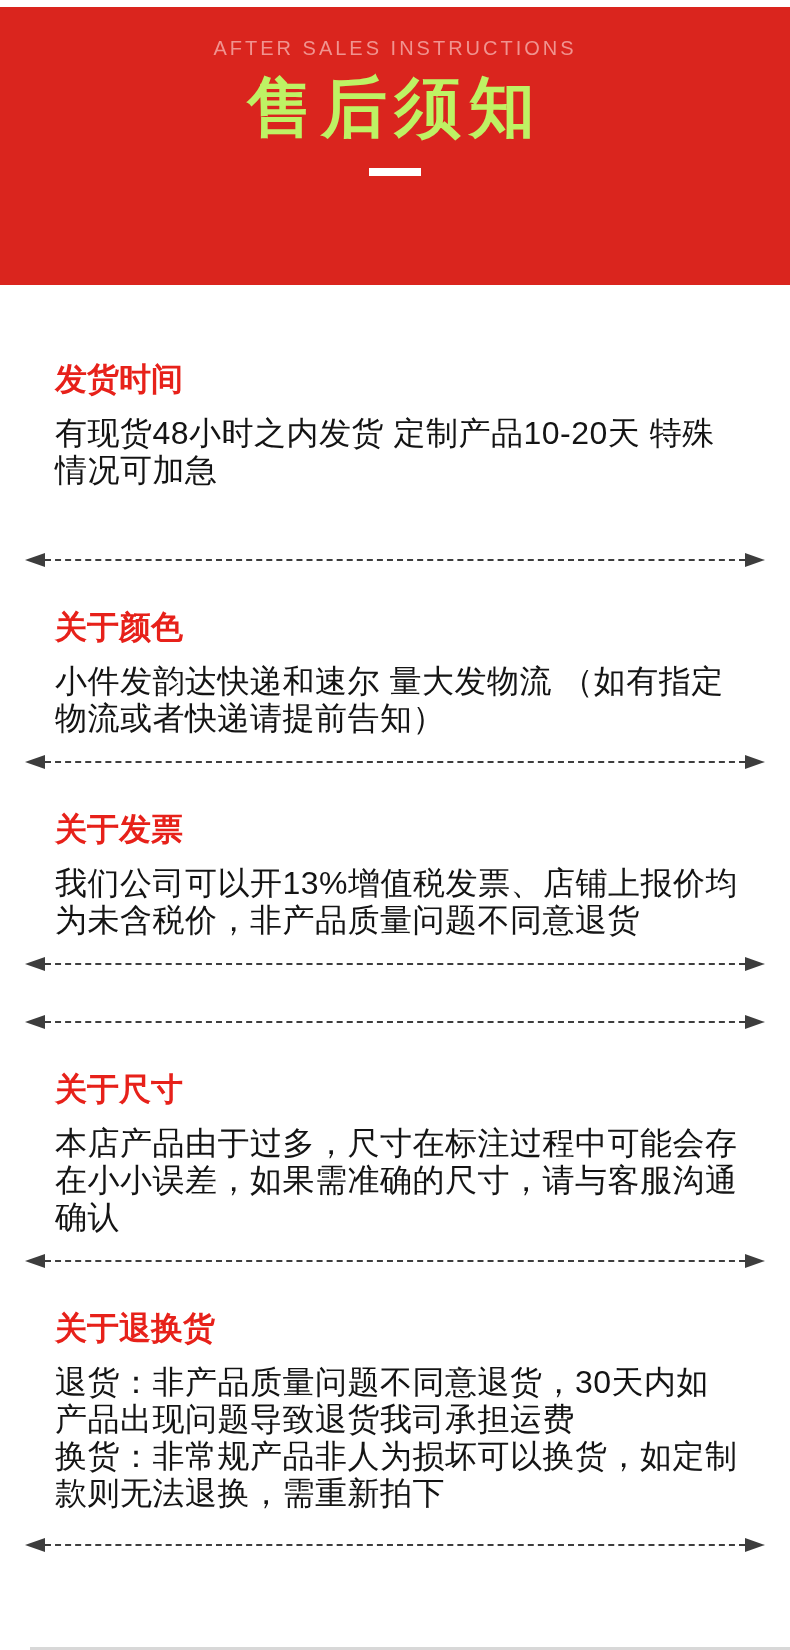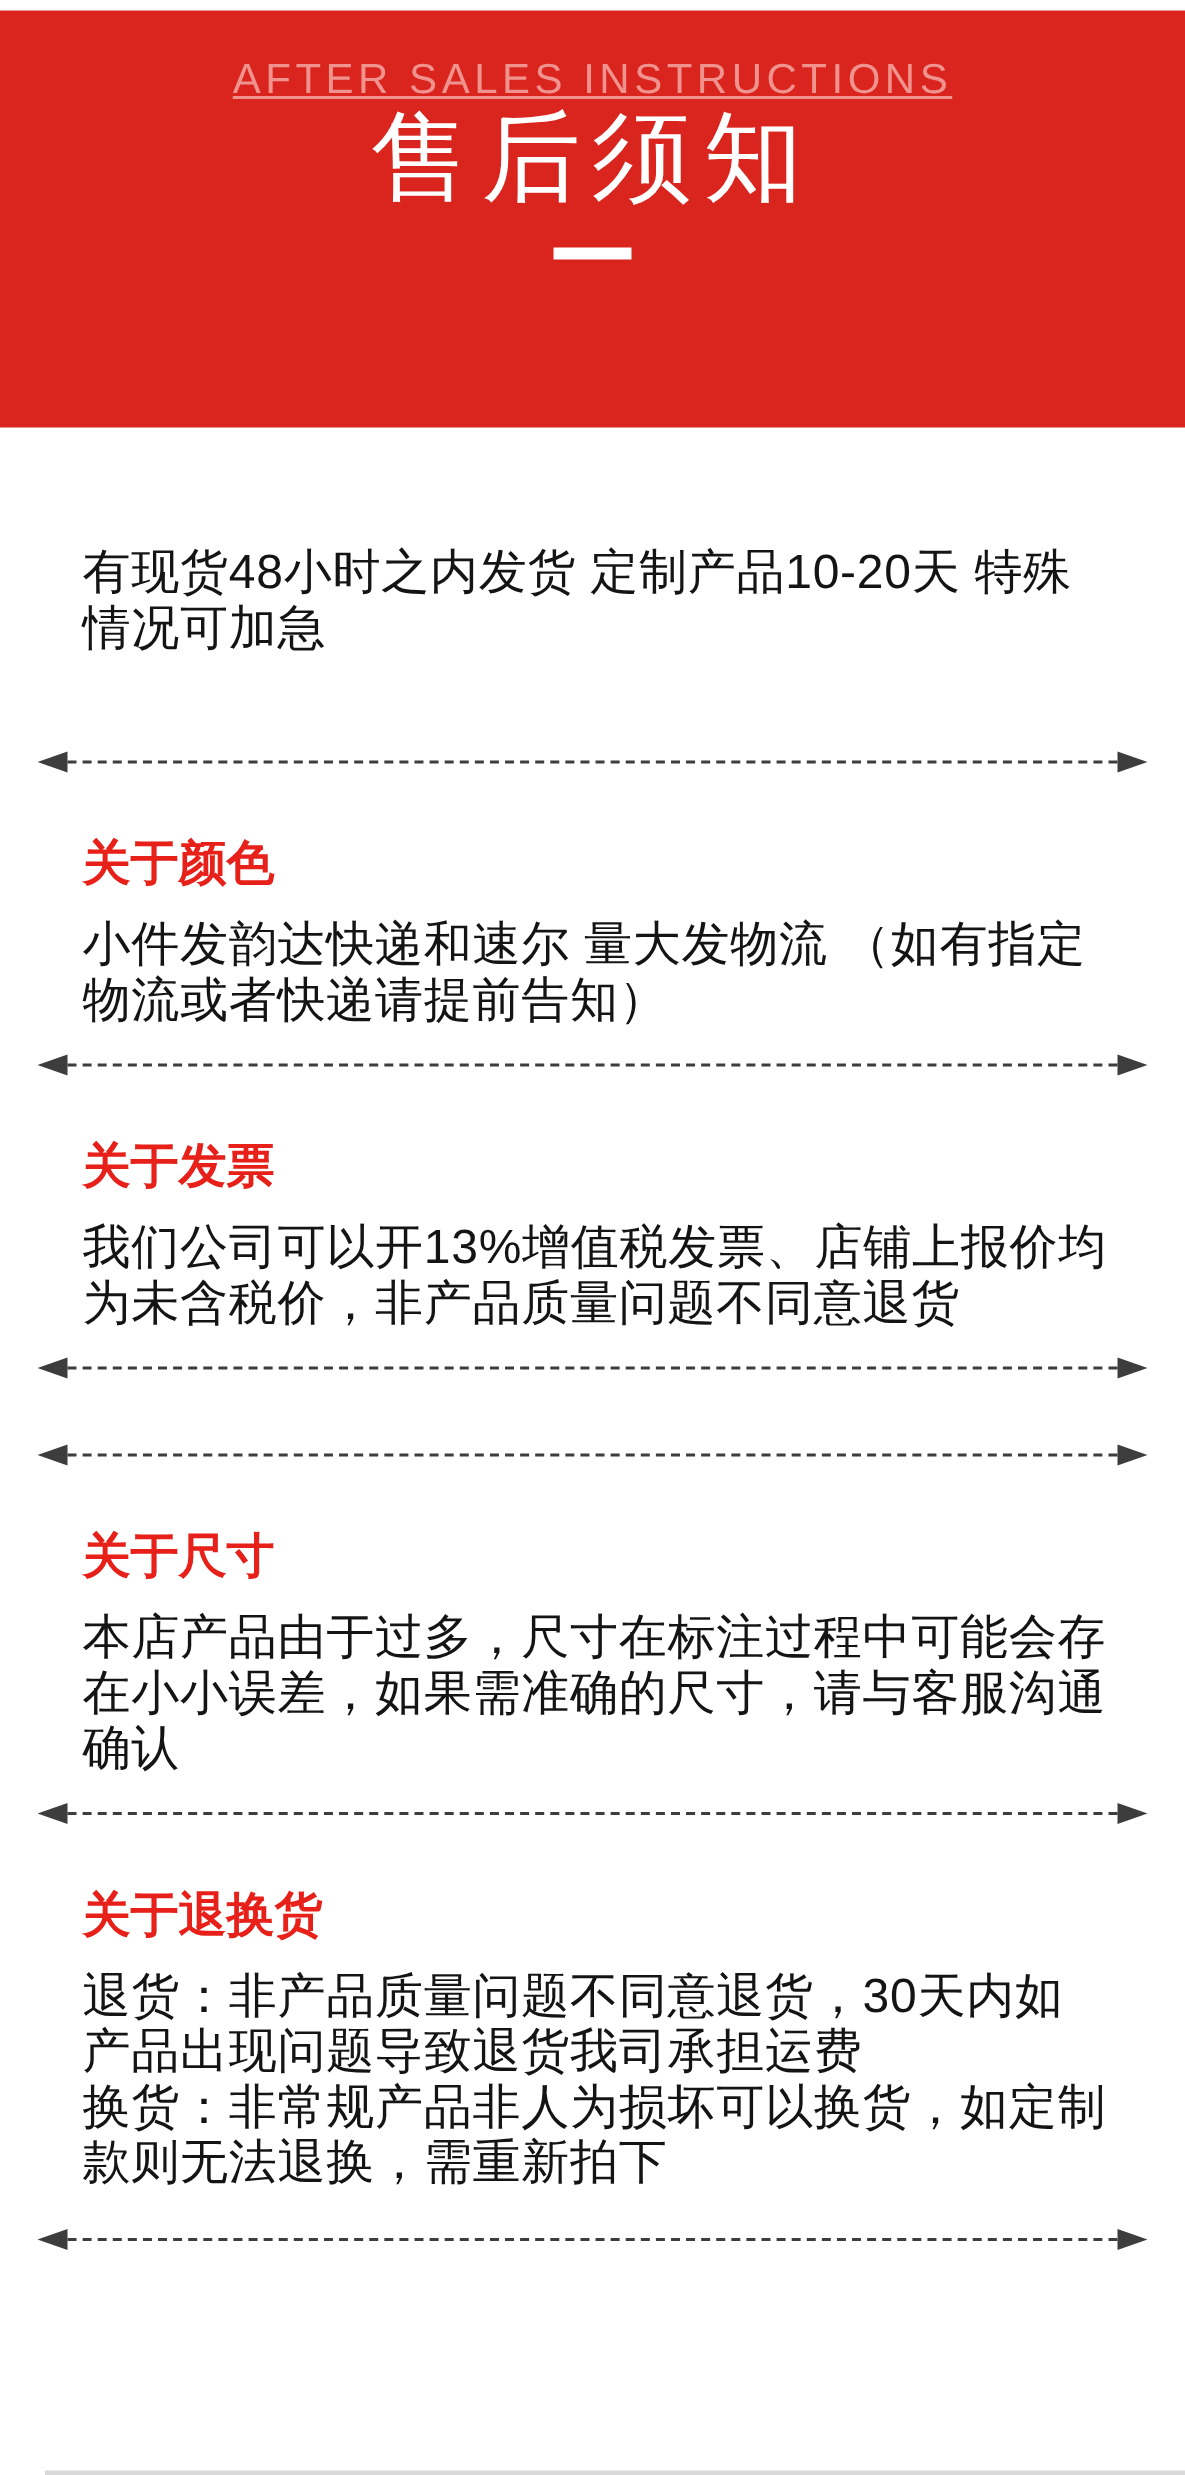--- a/index.html
+++ b/index.html
@@ -22,33 +22,32 @@
   .banner {
     margin-top: 7px;
     height: 278px;
     background: #da251e;
     text-align: center;
     color: #ffffff;
     overflow: hidden;
   }
   .banner-eyebrow {
     margin-top: 30px;
-    font-size: 28px;
+    font-size: 20px;
     letter-spacing: 3px;
     color: #f0938f;
     font-weight: 400;
-    text-decoration: underline;
   }
   .banner-title {
-    margin-top: 0;
+    margin-top: 12px;
     font-size: 66px;
     line-height: 70px;
-    font-weight: 400;
+    font-weight: 700;
     letter-spacing: 8px;
-    color: #ffffff;
+    color: #bef264;
   }
   .banner-bar {
     width: 52px;
     height: 8px;
     background: #ffffff;
     margin: 26px auto 0;
   }
   .banner-tagline {
     margin-top: 15px;
     font-size: 10px;
@@ -117,20 +116,21 @@
 
 <div class="page">
 
   <div class="banner">
     <div class="banner-eyebrow">AFTER SALES INSTRUCTIONS</div>
     <div class="banner-title">售后须知</div>
     <div class="banner-bar"></div>
   </div>
 
   <div class="section section-first">
+    <h2>发货时间</h2>
     <p>有现货48小时之内发货 定制产品10-20天 特殊情况可加急</p>
   </div>
 
   <div class="divider divider-first">
     <span class="arrow-left"></span>
     <span class="dash-line"></span>
     <span class="arrow-right"></span>
   </div>
 
   <div class="section">

